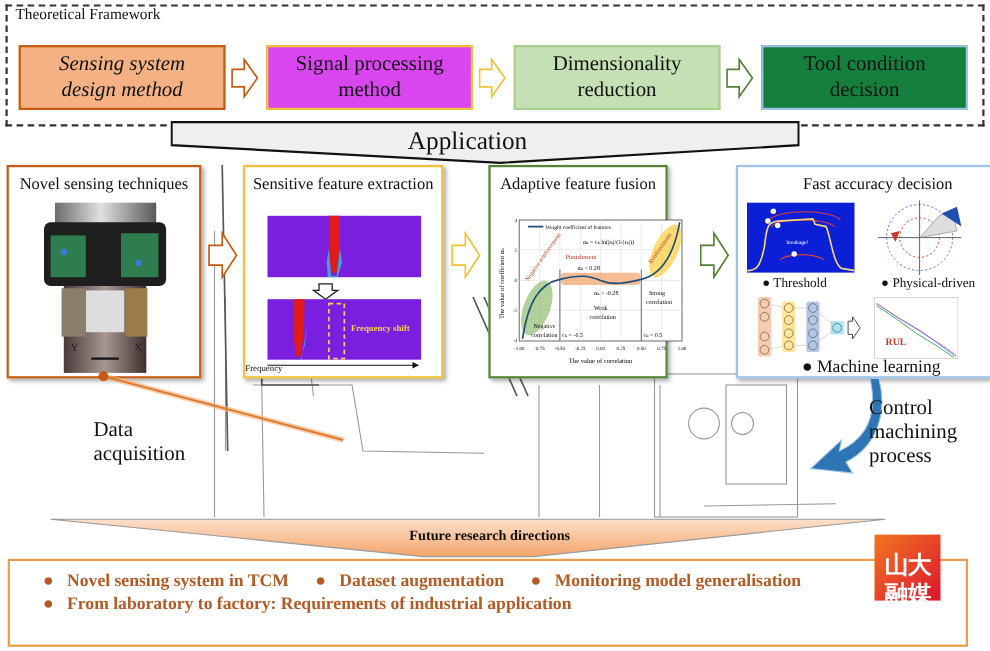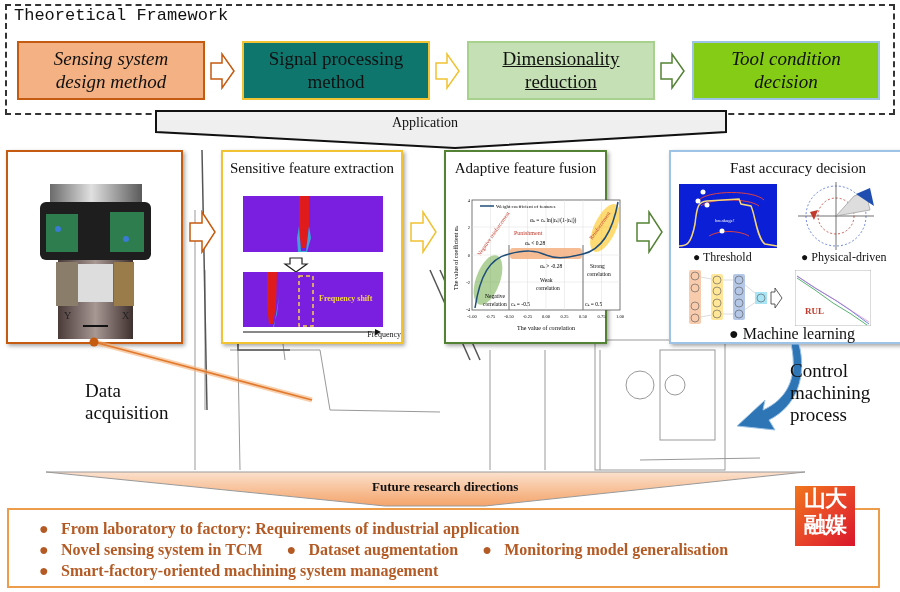--- a/index.html
+++ b/index.html
@@ -5,59 +5,59 @@
   * { box-sizing: border-box; margin: 0; padding: 0; }
   body { width: 900px; height: 592px; background: #ffffff; position: relative; overflow: hidden;
          font-family: "Liberation Serif", "DejaVu Serif", serif; color: #111; }
   .abs { position: absolute; }
 
   
   .bg-sketch { left: 0; top: 150px; width: 900px; height: 330px; }
 
   
   .tf-frame { left: 5px; top: 4px; width: 890px; height: 111px; border: 2px dashed #333; }
-  .tf-title { left: 14px; top: 6px; font-size: 17px; font-family: Liberation Mono, monospace; }
+  .tf-title { left: 14px; top: 6px; font-size: 14px; }
   .tf-box { top: 41px; height: 59px; border: 2px solid; display: flex; align-items: center; justify-content: center;
             text-align: center; font-size: 19px; line-height: 1.2; white-space: pre-line; }
   .tf-b1 { left: 17px; width: 188px; background: #f4b183; border-color: #c55a11; font-style: italic; }
-  .tf-b2 { left: 242px; width: 188px; background: #0f766e; border-color: #f1c232; }
-  .tf-b3 { left: 467px; width: 188px; background: #c5e0b4; border-color: #a9d18e; text-decoration: underline; }
-  .tf-b4 { left: 692px; width: 188px; background: #84cc16; border-color: #9dc3e6; font-style: italic; }
+  .tf-b2 { left: 242px; width: 188px; background: #d946ef; border-color: #f1c232; }
+  .tf-b3 { left: 467px; width: 188px; background: #c5e0b4; border-color: #a9d18e; }
+  .tf-b4 { left: 692px; width: 188px; background: #15803d; border-color: #9dc3e6; }
   .tf-arrow { top: 52px; width: 26px; height: 38px; }
 
   
   .app-banner { left: 155px; top: 110px; width: 572px; height: 40px; }
-  .app-label { left: 155px; top: 115px; width: 540px; text-align: center; font-size: 14px; }
+  .app-label { left: 155px; top: 115px; width: 540px; text-align: center; font-size: 23px; }
 
   
   .panel { top: 150px; height: 194px; background: #fff; border: 2px solid; box-shadow: 2px 2px 4px rgba(0,0,0,0.35); }
   .panel-title { position: absolute; left: 0; right: 0; top: 8px; text-align: center; font-size: 15px; }
   .p1 { left: 6px; width: 177px; border-color: #c55a11; }
   .p2 { left: 221px; width: 182px; border-color: #f1c232; }
   .p3 { left: 444px; width: 163px; border-color: #548235; }
   .p4 { left: 669px; width: 258px; border-color: #9dc3e6; }
   .p-arrow { top: 210px; width: 28px; height: 44px; }
-  .freq-label { position: absolute; font-size: 8px; text-align: right; left: 0; right: 0; }
+  .freq-label { position: absolute; font-size: 8px; text-align: left; left: 0; right: 0; }
 
   
   .da-label { left: 85px; top: 380px; width: 100px; font-size: 19px; line-height: 1.15; white-space: pre-line; }
   .ctrl-label { left: 790px; top: 360px; width: 100px; text-align: left; font-size: 19px; line-height: 1.15; white-space: pre-line; }
 
   
   .fr-banner { left: 45px; top: 470px; width: 760px; height: 38px; }
   .fr-label { left: 340px; top: 479px; font-size: 13px; font-weight: bold; margin-left: 32px; }
   .fr-box { left: 7px; top: 508px; width: 873px; height: 80px; border: 2px solid #ed9c4a; padding: 8px 0 0 30px; }
   .fr-line { font-size: 16px; font-weight: bold; color: #b45a24; line-height: 21px; white-space: nowrap; }
   .fr-line .bul { display: inline-block; width: 22px; }
   .fr-gap { display: inline-block; width: 20px; }
 
   .logo { left: 795px; top: 486px; width: 60px; height: 60px; border-radius: 0;
           background: linear-gradient(135deg, #f0761c 0%, #e7402a 55%, #d9162a 100%);
           color: #fff; font-family: "DejaVu Sans", sans-serif; font-weight: bold; font-size: 22px;
-          line-height: 26px; text-align: center; padding-top: 0; letter-spacing: -1px; }
+          line-height: 26px; text-align: center; padding-top: 16px; letter-spacing: -1px; }
 </style>
 </head>
 <body>
 
 <svg class="abs bg-sketch" viewBox="0 0 900 330">
   <g stroke="#999" fill="none" stroke-width="1">
     <line x1="195" y1="60" x2="195" y2="320"></line>
     <line x1="235" y1="30" x2="240" y2="320"></line>
     <line x1="205" y1="120" x2="205" y2="260"></line>
     <path d="M230 200 L320 200 L330 260 L440 262"></path>
@@ -99,20 +99,21 @@
 </svg>
 <div class="abs tf-box tf-b4">Tool condition
 decision</div>
 
 <svg class="abs app-banner" viewBox="0 0 572 40">
   <path d="M1 1 H571 V22 L300 38 L1 22 Z" fill="#efefef" stroke="#111" stroke-width="2"></path>
 </svg>
 <div class="abs app-label">Application</div>
 
 <div class="abs panel p1">
+  <div class="panel-title">Novel sensing techniques</div>
   <svg class="abs" style="left:30px; top:32px; width:115px; height:155px;" viewBox="0 0 115 155">
     <defs>
       <linearGradient id="metal" x1="0" x2="1">
         <stop offset="0" stop-color="#6b6b6b"></stop>
           <stop offset="0.45" stop-color="#e0e0e0"></stop>
           <stop offset="1" stop-color="#5a5a5a"></stop>
       </linearGradient>
       <linearGradient id="shank" x1="0" x2="1">
         <stop offset="0" stop-color="#4a3a38"></stop>
           <stop offset="0.5" stop-color="#a89894"></stop>
@@ -309,28 +310,25 @@
       <stop offset="0" stop-color="#fbe0cc"></stop>
         <stop offset="1" stop-color="#f4a46a"></stop>
     </linearGradient>
   </defs>
   <path d="M1 2 L760 2 L440 36 L340 36 Z" fill="url(#frg)" stroke="#999" stroke-width="1"></path>
 </svg>
 <div class="abs fr-label">Future research directions</div>
 
 <div class="abs fr-box">
   <div class="fr-line">
-    <span class="bul">●</span><span>From laboratory to factory: Requirements of industrial application</span>
-  </div>
-  <div class="fr-line">
     <span class="bul">●</span><span>Novel sensing system in TCM</span>
     <span class="fr-gap"></span><span class="bul">●</span><span>Dataset augmentation</span>
     <span class="fr-gap"></span><span class="bul">●</span><span>Monitoring model generalisation</span>
   </div>
   <div class="fr-line">
-    <span class="bul">●</span><span>Smart-factory-oriented machining system management</span>
+    <span class="bul">●</span><span>From laboratory to factory: Requirements of industrial application</span>
   </div>
 </div>
 
 <div class="abs logo">
   <div>山大</div>
   <div>融媒</div>
 </div>
 
 </body></html>

